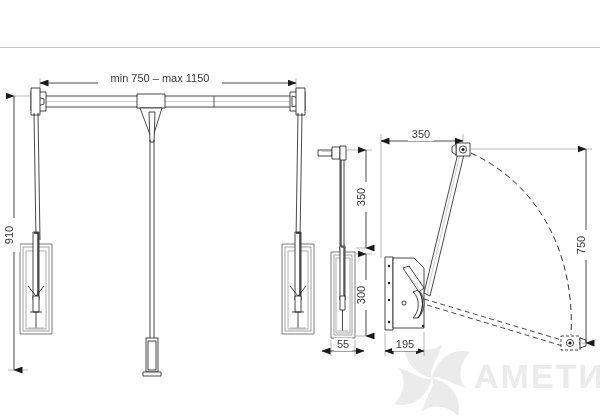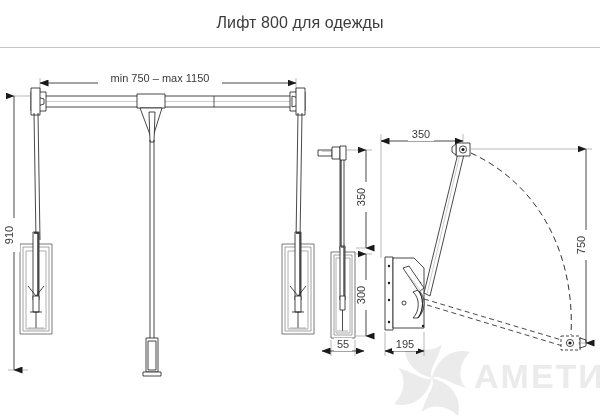--- a/index.html
+++ b/index.html
@@ -54,21 +54,20 @@
     left: 0; top: 0;
     width: 600px; height: 416px;
     pointer-events: none;
   }
 </style>
 </head>
 <body>
 
 <div id="page">
 
-  <div class="title">Лифт 800 для одежды</div>
   <div class="title-rule"></div>
 
   <div class="wm-wrap">
     <svg class="drawing" viewBox="0 0 600 416" xmlns="http://www.w3.org/2000/svg">
       <g transform="translate(432,378)" fill="#ebebeb">
         <g transform="translate(0,0)">
           <path d="M0,0 C-22,-6 -30,-22 -26,-38 C-14,-26 2,-26 10,-34 C6,-18 -4,-8 0,0 Z"></path>
           <path d="M0,0 C6,-22 22,-30 38,-26 C26,-14 26,2 34,10 C18,6 8,-4 0,0 Z"></path>
           <path d="M0,0 C22,6 30,22 26,38 C14,26 -2,26 -10,34 C-6,18 4,8 0,0 Z"></path>
           <path d="M0,0 C-6,22 -22,30 -38,26 C-26,14 -26,-2 -34,-10 C-18,-6 -8,4 0,0 Z"></path>

